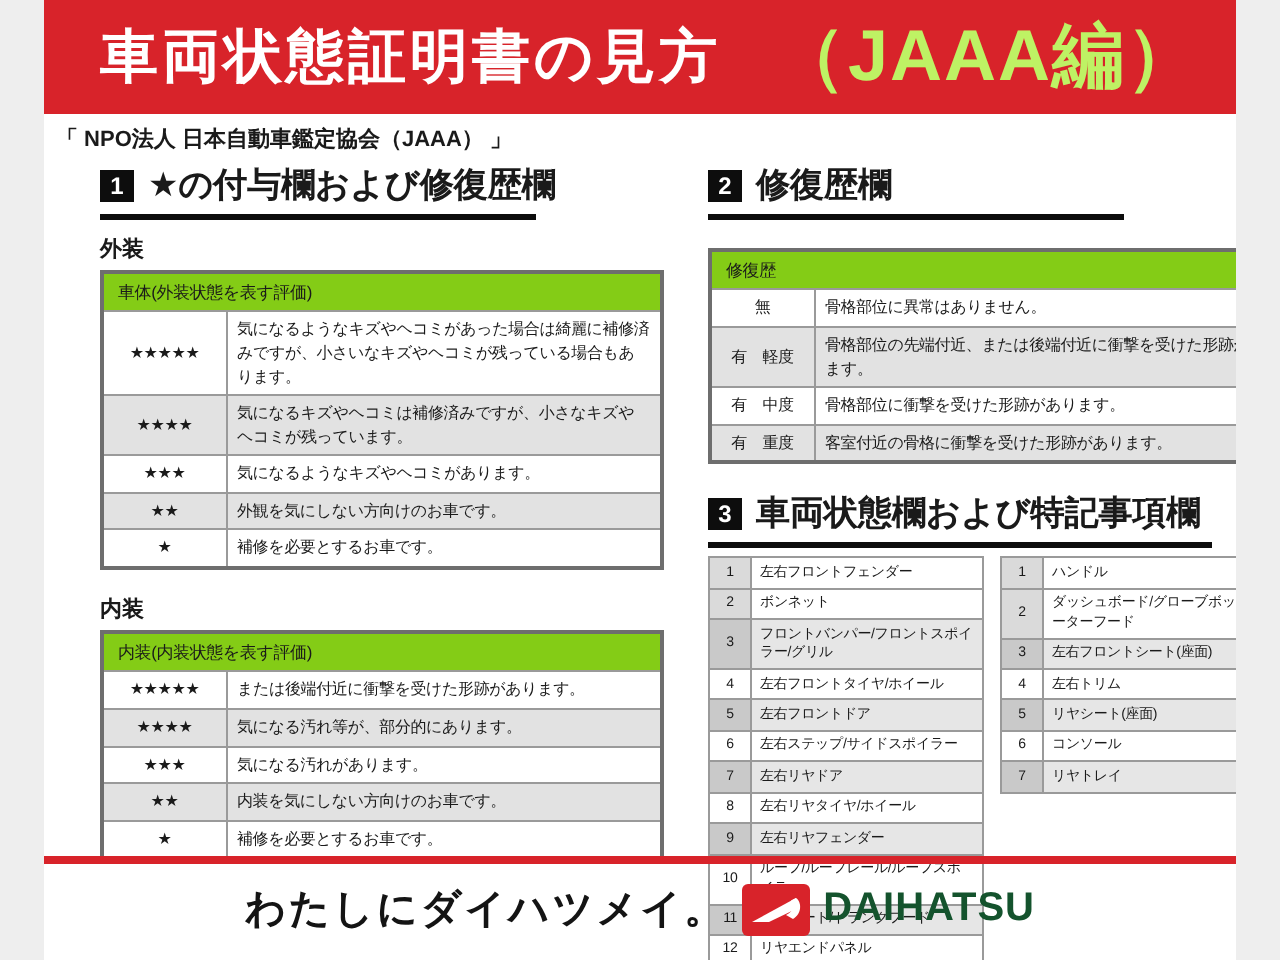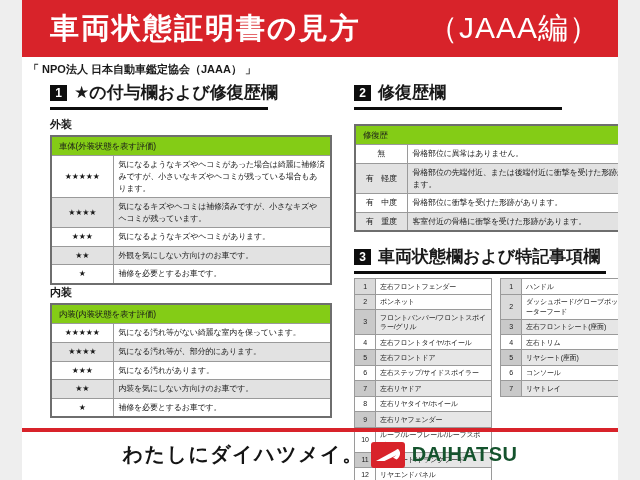--- a/index.html
+++ b/index.html
@@ -8,21 +8,21 @@
     width:596px; height:480px; position:relative; background:#fff;
     font-family:"Liberation Sans","DejaVu Sans",sans-serif;
     color:#1a1a1a; overflow:hidden; margin:0 auto;
   }
   
   .header-bar {
     background:#d8232a; height:57px; display:flex; align-items:center;
     justify-content:space-between; padding:0 18px 0 28px;
   }
   .header-bar .title { color:#fff; font-size:29px; font-weight:bold; letter-spacing:2px; }
-  .header-bar .edition { color:#ffffff; font-size:30px; font-weight:normal; letter-spacing:1px; }
+  .header-bar .edition { color:#bef264; font-size:36px; font-weight:bold; letter-spacing:1px; }
   .subtitle { font-size:11px; font-weight:bold; padding:5px 6px 2px 6px; }
   
   .columns { display:flex; gap:22px; padding:2px 8px 0 28px; }
   .col-left { width:282px; flex:none; }
   .col-right { width:300px; flex:none; }
   
   .sec-header {
     display:flex; align-items:center; gap:7px;
     border-bottom:3px solid #0d0d0d; padding-bottom:3px; margin-bottom:7px;
   }
@@ -107,31 +107,31 @@
             <td class="stars-cell">★★</td>
             <td>外観を気にしない方向けのお車です。</td>
           </tr>
           <tr>
             <td class="stars-cell">★</td>
             <td>補修を必要とするお車です。</td>
           </tr>
         </tbody>
       </table>
 
-      <div class="tbl-label" style="margin-top:0;">内装</div>
+      <div class="tbl-label" style="margin-top:12px;">内装</div>
       <table class="tbl">
         <tbody>
             <tr class="thead-row">
           <td colspan="2">内装(内装状態を表す評価)</td>
         </tr>
         </tbody>
           <tbody>
           <tr>
             <td class="stars-cell">★★★★★</td>
-            <td>気になる汚れ等がない綺麗な室内を保っています。</td>
+            <td>または後端付近に衝撃を受けた形跡があります。</td>
           </tr>
           <tr>
             <td class="stars-cell">★★★★</td>
             <td>気になる汚れ等が、部分的にあります。</td>
           </tr>
           <tr>
             <td class="stars-cell">★★★</td>
             <td>気になる汚れがあります。</td>
           </tr>
           <tr>

